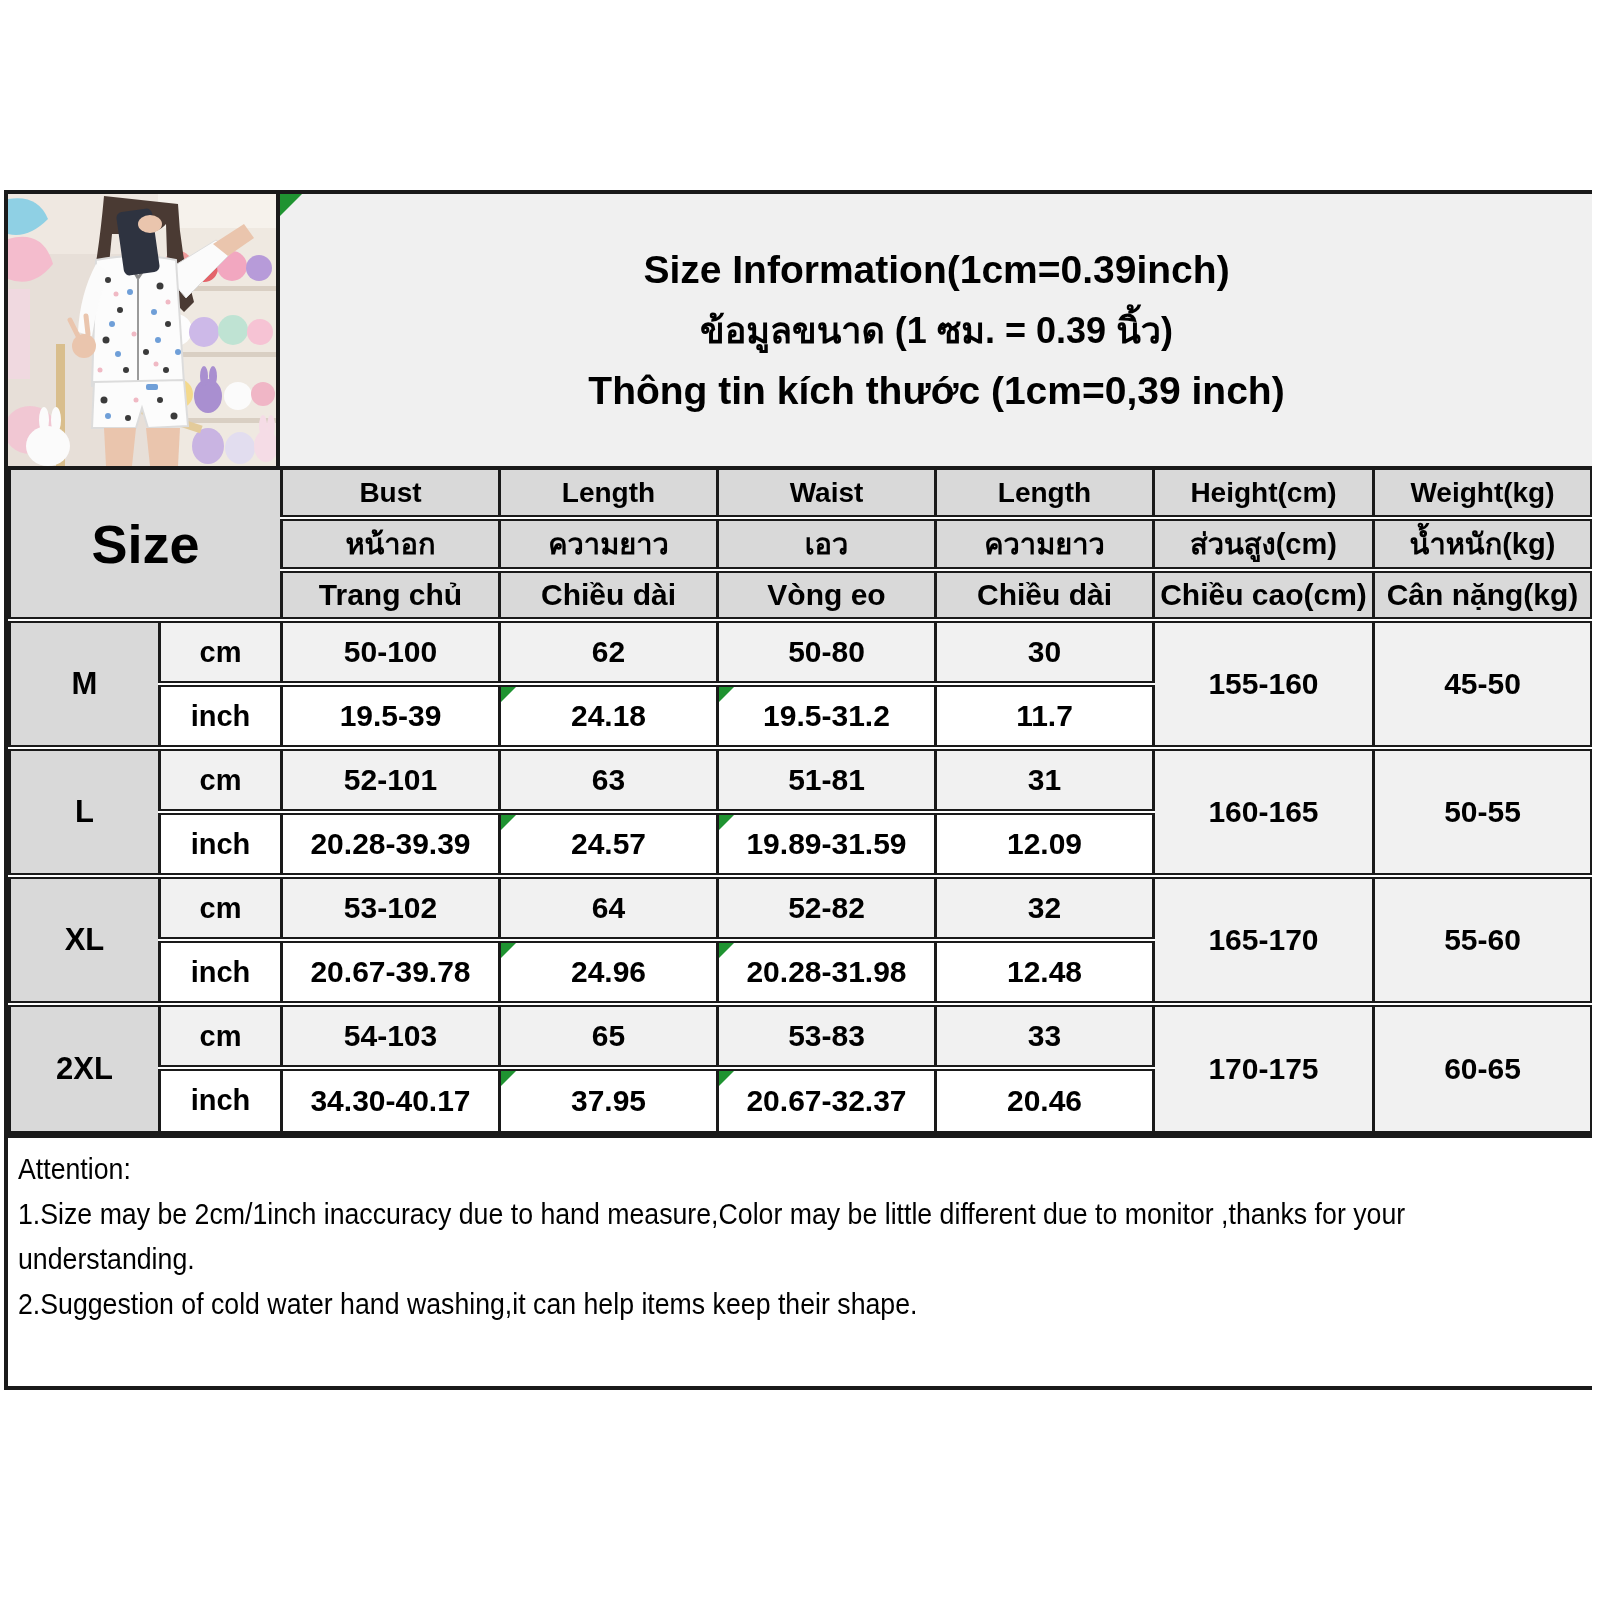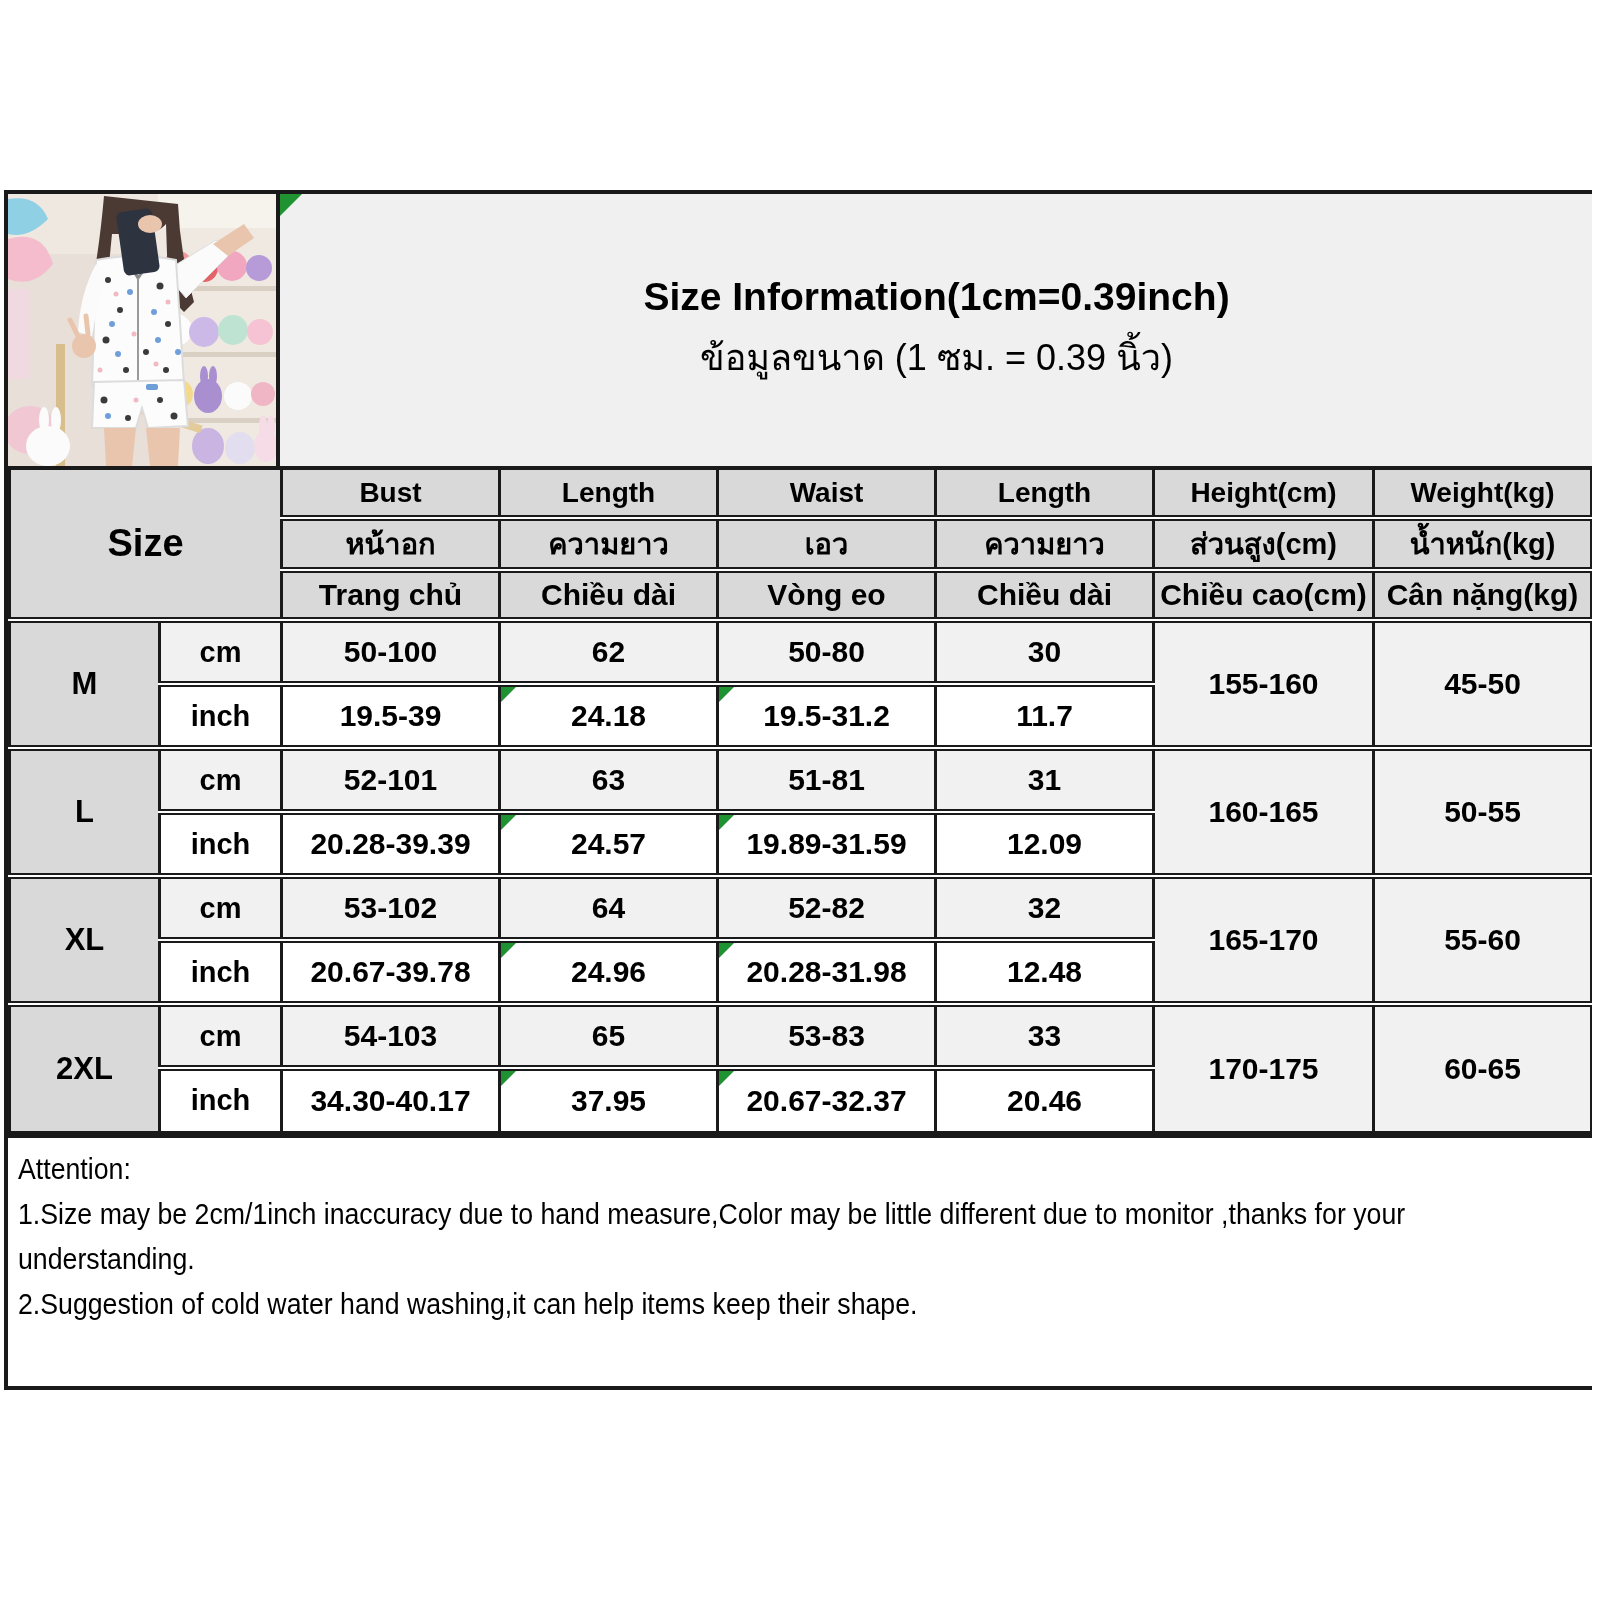--- a/index.html
+++ b/index.html
@@ -19,33 +19,33 @@
   .sheet{position:absolute;left:4px;top:190px;width:1593px;box-sizing:border-box;
          border:4px solid var(--border);background:#ffffff;}
 
   
   .sec-top{display:flex;height:272px;}
   .photo{width:268px;flex:0 0 268px;border-right:4px solid var(--border);position:relative;overflow:hidden;}
   .photo svg{display:block;width:100%;height:100%;}
   .titlebox{flex:1;background:var(--title-box-bg);position:relative;text-align:center;
             display:flex;flex-direction:column;justify-content:center;gap:10px;}
   .titlebox .t-en{font-size:39px;font-weight:bold;}
-  .titlebox .t-th{font-size:36px;font-weight:normal;}
+  .titlebox .t-th{font-size:36px;font-weight:bold;}
   .titlebox .t-vi{font-size:39px;font-weight:bold;}
   .corner-flag{position:absolute;top:0;left:0;width:0;height:0;
                border-top:22px solid var(--flag-green);border-right:22px solid transparent;}
 
   
   table{width:100%;border-collapse:collapse;table-layout:fixed;border-top:4px solid var(--border);}
   td{border:3px solid var(--border);text-align:center;vertical-align:middle;
      padding:0 4px;position:relative;overflow:hidden;}
   tr.dbl td{border-top:6px double var(--border);}
   tr.hr{height:50px;}
   tr.dr{height:64px;}
-  td.corner{background:var(--header-bg);font-size:38px;font-weight:bold;}
+  td.corner{background:var(--header-bg);font-size:54px;font-weight:bold;}
   td.hd{background:var(--header-bg);font-weight:bold;}
   tr.h-en td.hd{font-size:28px;}
   tr.h-th td.hd{font-size:29px;}
   tr.h-vi td.hd{font-size:30px;padding:0 1px;}
   td.szlbl{background:var(--size-label-bg);font-size:31px;font-weight:bold;}
   td.unit{font-size:29px;font-weight:bold;}
   td.d{font-size:30px;font-weight:bold;}
   .bg-cm{background:var(--row-cm-bg);}
   .bg-in{background:var(--row-inch-bg);}
   td.flagged::before{content:"";position:absolute;top:0;left:0;width:0;height:0;
@@ -164,20 +164,21 @@
 
           <path d="M96,234 L128,234 L124,272 L98,272 Z" fill="#eac5ad"></path>
           <path d="M138,234 L172,234 L170,272 L142,272 Z" fill="#eac5ad"></path>
         </svg>
       </div>
 
       <div class="titlebox">
         <span class="corner-flag"></span>
         <div class="t-en">Size Information(1cm=0.39inch)</div>
         <div class="t-th">ข้อมูลขนาด (1 ซม. = 0.39 นิ้ว)</div>
+        <div class="t-vi">Thông tin kích thước (1cm=0,39 inch)</div>
       </div>
     </div>
 
     <table>
       <colgroup>
         <col style="width:150px">
           <col style="width:122px">
         <col style="width:218px">
           <col style="width:218px">
         <col style="width:218px">

